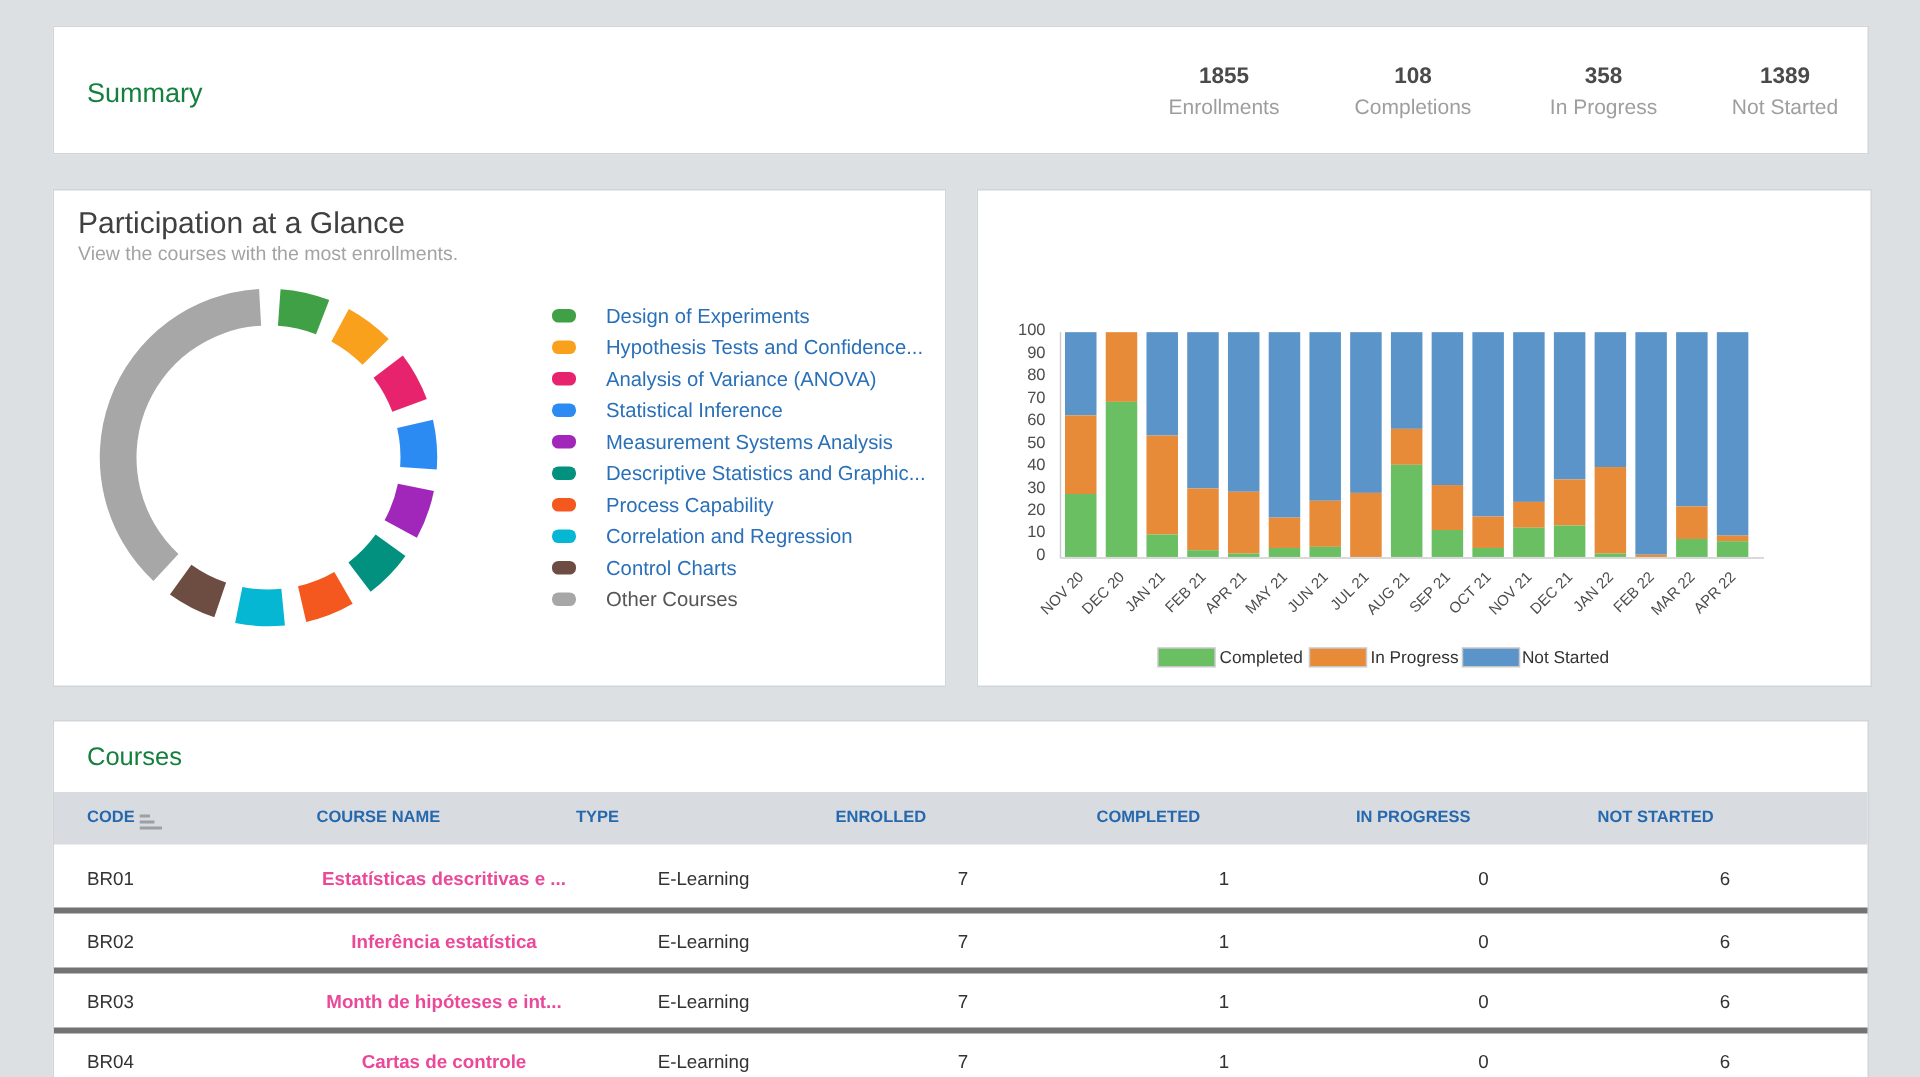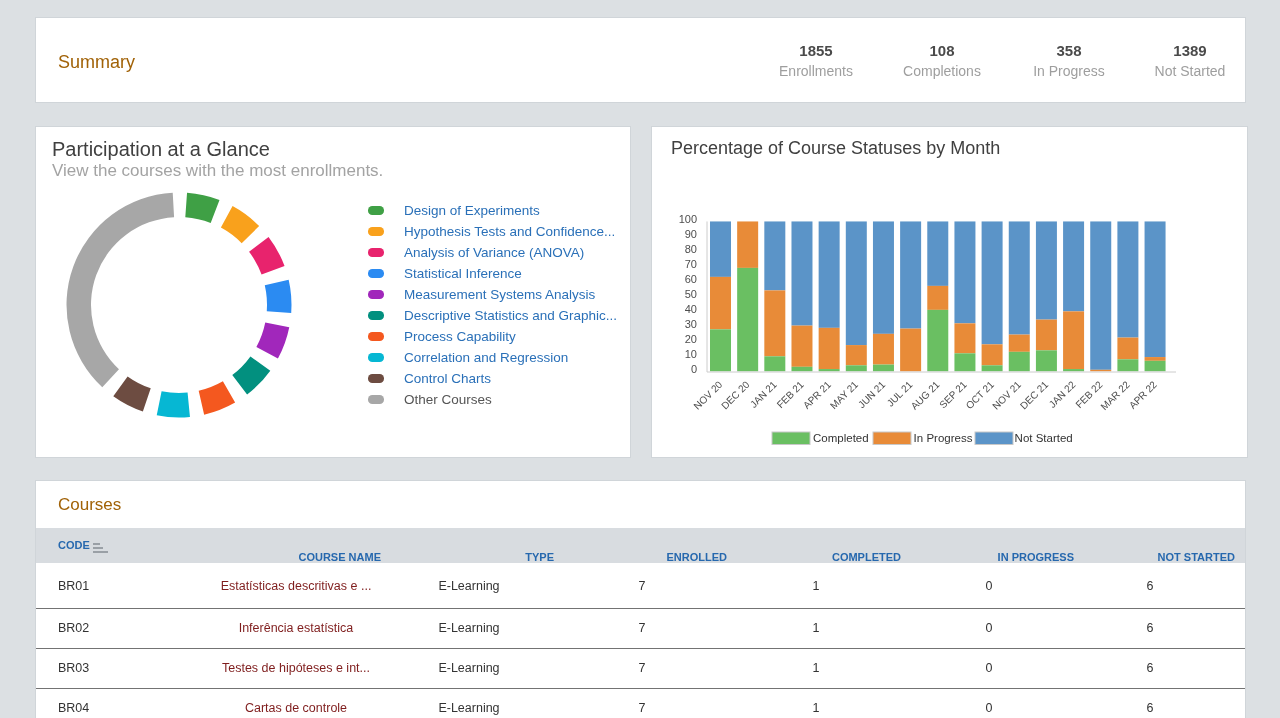--- a/index.html
+++ b/index.html
@@ -1,39 +1,39 @@
 <!DOCTYPE html>
 <html><head><meta charset="utf-8">
 <style>
 * { margin:0; padding:0; box-sizing:border-box; }
 html,body { width:1280px; height:718px; overflow:hidden; background:#dce0e3;
   font-family:"Liberation Sans", sans-serif; }
 .card { position:absolute; background:#fff; border:1px solid #d0d5d9; }
-.h1 { font-size:18px; color:#a16207; }
+.h1 { font-size:18px; color:#15803d; }
 .h2 { font-size:20px; color:#404040; }
-.sub { font-size:17px; color:#a3a3a3; }
+.sub { font-size:13px; color:#a3a3a3; }
 .stat { position:absolute; top:24px; width:160px; text-align:center; }
 .sn { font-size:15px; font-weight:bold; color:#4a4a4a; }
 .sl { font-size:14px; color:#9e9e9e; margin-top:4px; }
 .lrow { position:absolute; left:332px; height:21px; display:flex; align-items:center; white-space:nowrap; }
 .sw { width:16px; height:8.5px; border-radius:4.25px; display:inline-block; }
 .ll { font-size:13.5px; color:#2a70b8; margin-left:20px; }
 .lg { font-size:13.5px; color:#555; margin-left:20px; }
 .ax { font:11px "Liberation Sans",sans-serif; fill:#4d4d4d; }
 .axm { font:10px "Liberation Sans",sans-serif; fill:#4d4d4d; }
 .cl { font:11.5px "Liberation Sans",sans-serif; fill:#333; }
 .thead { position:absolute; left:0; top:47px; width:1209px; height:35px; background:#d8dce0; }
 .th { position:absolute; top:11px; font-size:11px; font-weight:bold; color:#2668ae; }
-.thc { text-align:right;margin-top:12px; }
+.thc { text-align:left; }
 .sort { position:absolute; left:57px; top:14px; }
-.trow { position:absolute; left:0; width:1209px; border-bottom:1px solid #737373; }
+.trow { position:absolute; left:0; width:1209px; border-bottom:4px solid #737373; }
 .td { position:absolute; top:12px; font-size:12.5px; color:#333; }
 .r1 .td { top:15px; }
 .tdc { text-align:center; }
-.link { color:#7f1d1d; }
+.link { color:#ec4899;font-weight:bold; }
 .donut-c { position:absolute; text-align:center; color:#999; }
 </style></head>
 <body>
 <div class="card" style="left:35px;top:17px;width:1211px;height:86px">
   <div class="h1" style="position:absolute;left:22px;top:34px">Summary</div>
   <div class="stat" style="left:700px">
       <div class="sn">1855</div>
       <div class="sl">Enrollments</div>
     </div>
     <div class="stat" style="left:826px">
@@ -101,21 +101,20 @@
       <span class="sw" style="background:#6d4c41"></span>
       <span class="ll">Control Charts</span>
     </div>
 <div class="lrow" style="top:261.9px">
       <span class="sw" style="background:#a7a7a7"></span>
       <span class="lg">Other Courses</span>
     </div>
 </div>
 
 <div class="card" style="left:651px;top:126px;width:597px;height:332px">
-  <div class="h2" style="position:absolute;left:19px;top:11px;font-size:18px">Percentage of Course Statuses by Month</div>
   <svg width="597" height="332" viewBox="0 0 597 332" style="position:absolute;left:-1px;top:-1px">
 <rect x="59.00" y="95.45" width="21.0" height="55.44" fill="#5b94c8"></rect>
 <rect x="59.00" y="150.89" width="21.0" height="52.45" fill="#e88b38"></rect>
 <rect x="59.00" y="203.34" width="21.0" height="41.96" fill="#6abf62"></rect>
 <rect x="86.16" y="95.45" width="21.0" height="46.45" fill="#e88b38"></rect>
 <rect x="86.16" y="141.90" width="21.0" height="103.40" fill="#6abf62"></rect>
 <rect x="113.32" y="95.45" width="21.0" height="68.93" fill="#5b94c8"></rect>
 <rect x="113.32" y="164.38" width="21.0" height="65.93" fill="#e88b38"></rect>
 <rect x="113.32" y="230.31" width="21.0" height="14.99" fill="#6abf62"></rect>
 <rect x="140.48" y="95.45" width="21.0" height="104.15" fill="#5b94c8"></rect>
@@ -226,21 +225,21 @@
 <span class="td" style="left:22px">BR02</span>
 <span class="td tdc link" style="left:175px;width:170px">Inferência estatística</span>
 <span class="td tdc" style="left:348px;width:170px">E-Learning</span>
 <span class="td tdc" style="left:521px;width:170px">7</span>
 <span class="td tdc" style="left:695px;width:170px">1</span>
 <span class="td tdc" style="left:868px;width:170px">0</span>
 <span class="td tdc" style="left:1029px;width:170px">6</span>
 </div>
     <div class="trow" style="top:168px;height:40px">
 <span class="td" style="left:22px">BR03</span>
-<span class="td tdc link" style="left:175px;width:170px">Testes de hipóteses e int...</span>
+<span class="td tdc link" style="left:175px;width:170px">Month de hipóteses e int...</span>
 <span class="td tdc" style="left:348px;width:170px">E-Learning</span>
 <span class="td tdc" style="left:521px;width:170px">7</span>
 <span class="td tdc" style="left:695px;width:170px">1</span>
 <span class="td tdc" style="left:868px;width:170px">0</span>
 <span class="td tdc" style="left:1029px;width:170px">6</span>
 </div>
     <div class="trow" style="top:208px;height:40px">
 <span class="td" style="left:22px">BR04</span>
 <span class="td tdc link" style="left:175px;width:170px">Cartas de controle</span>
 <span class="td tdc" style="left:348px;width:170px">E-Learning</span>

